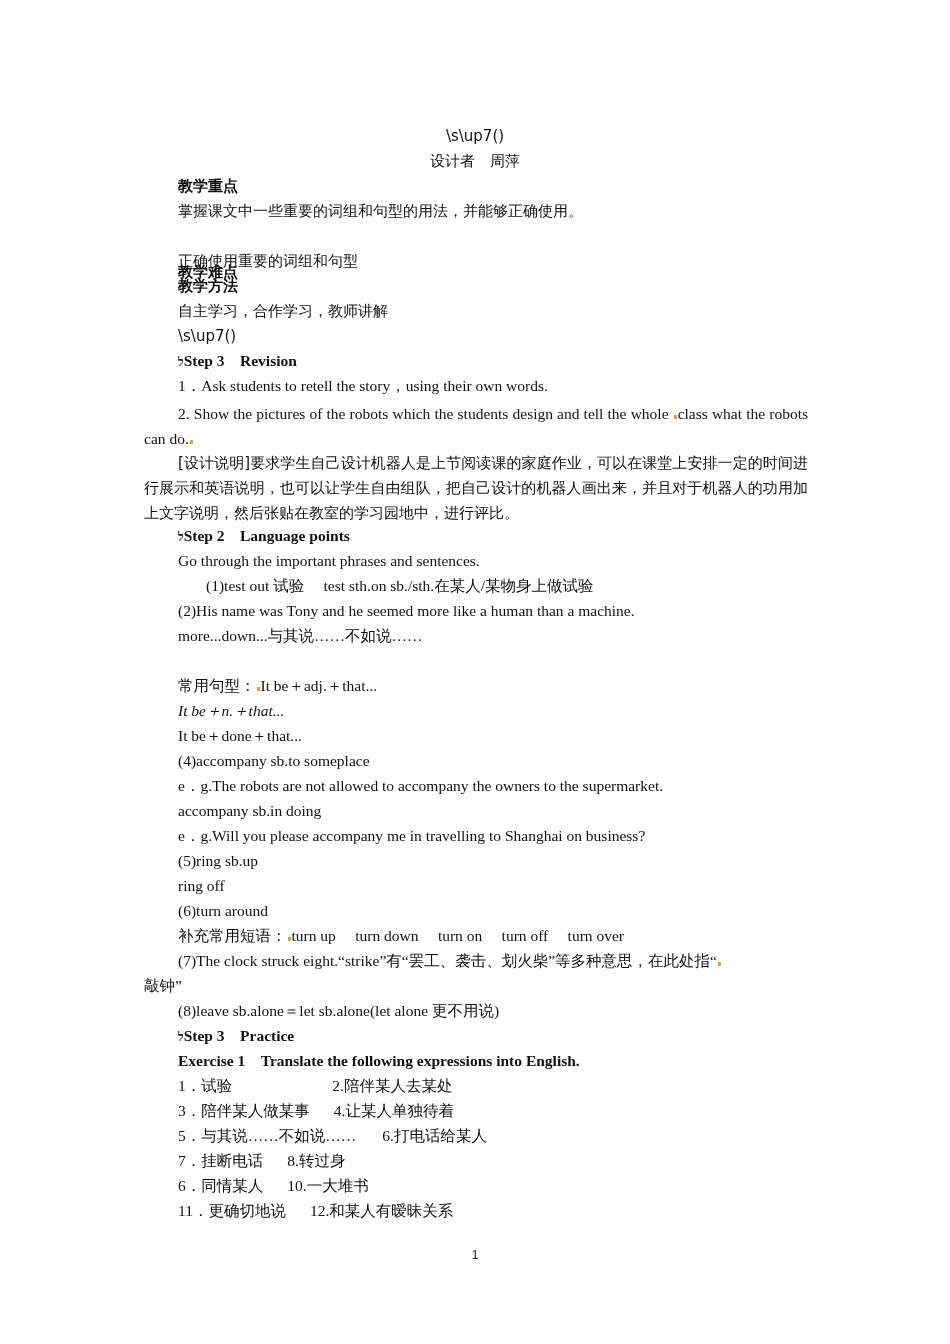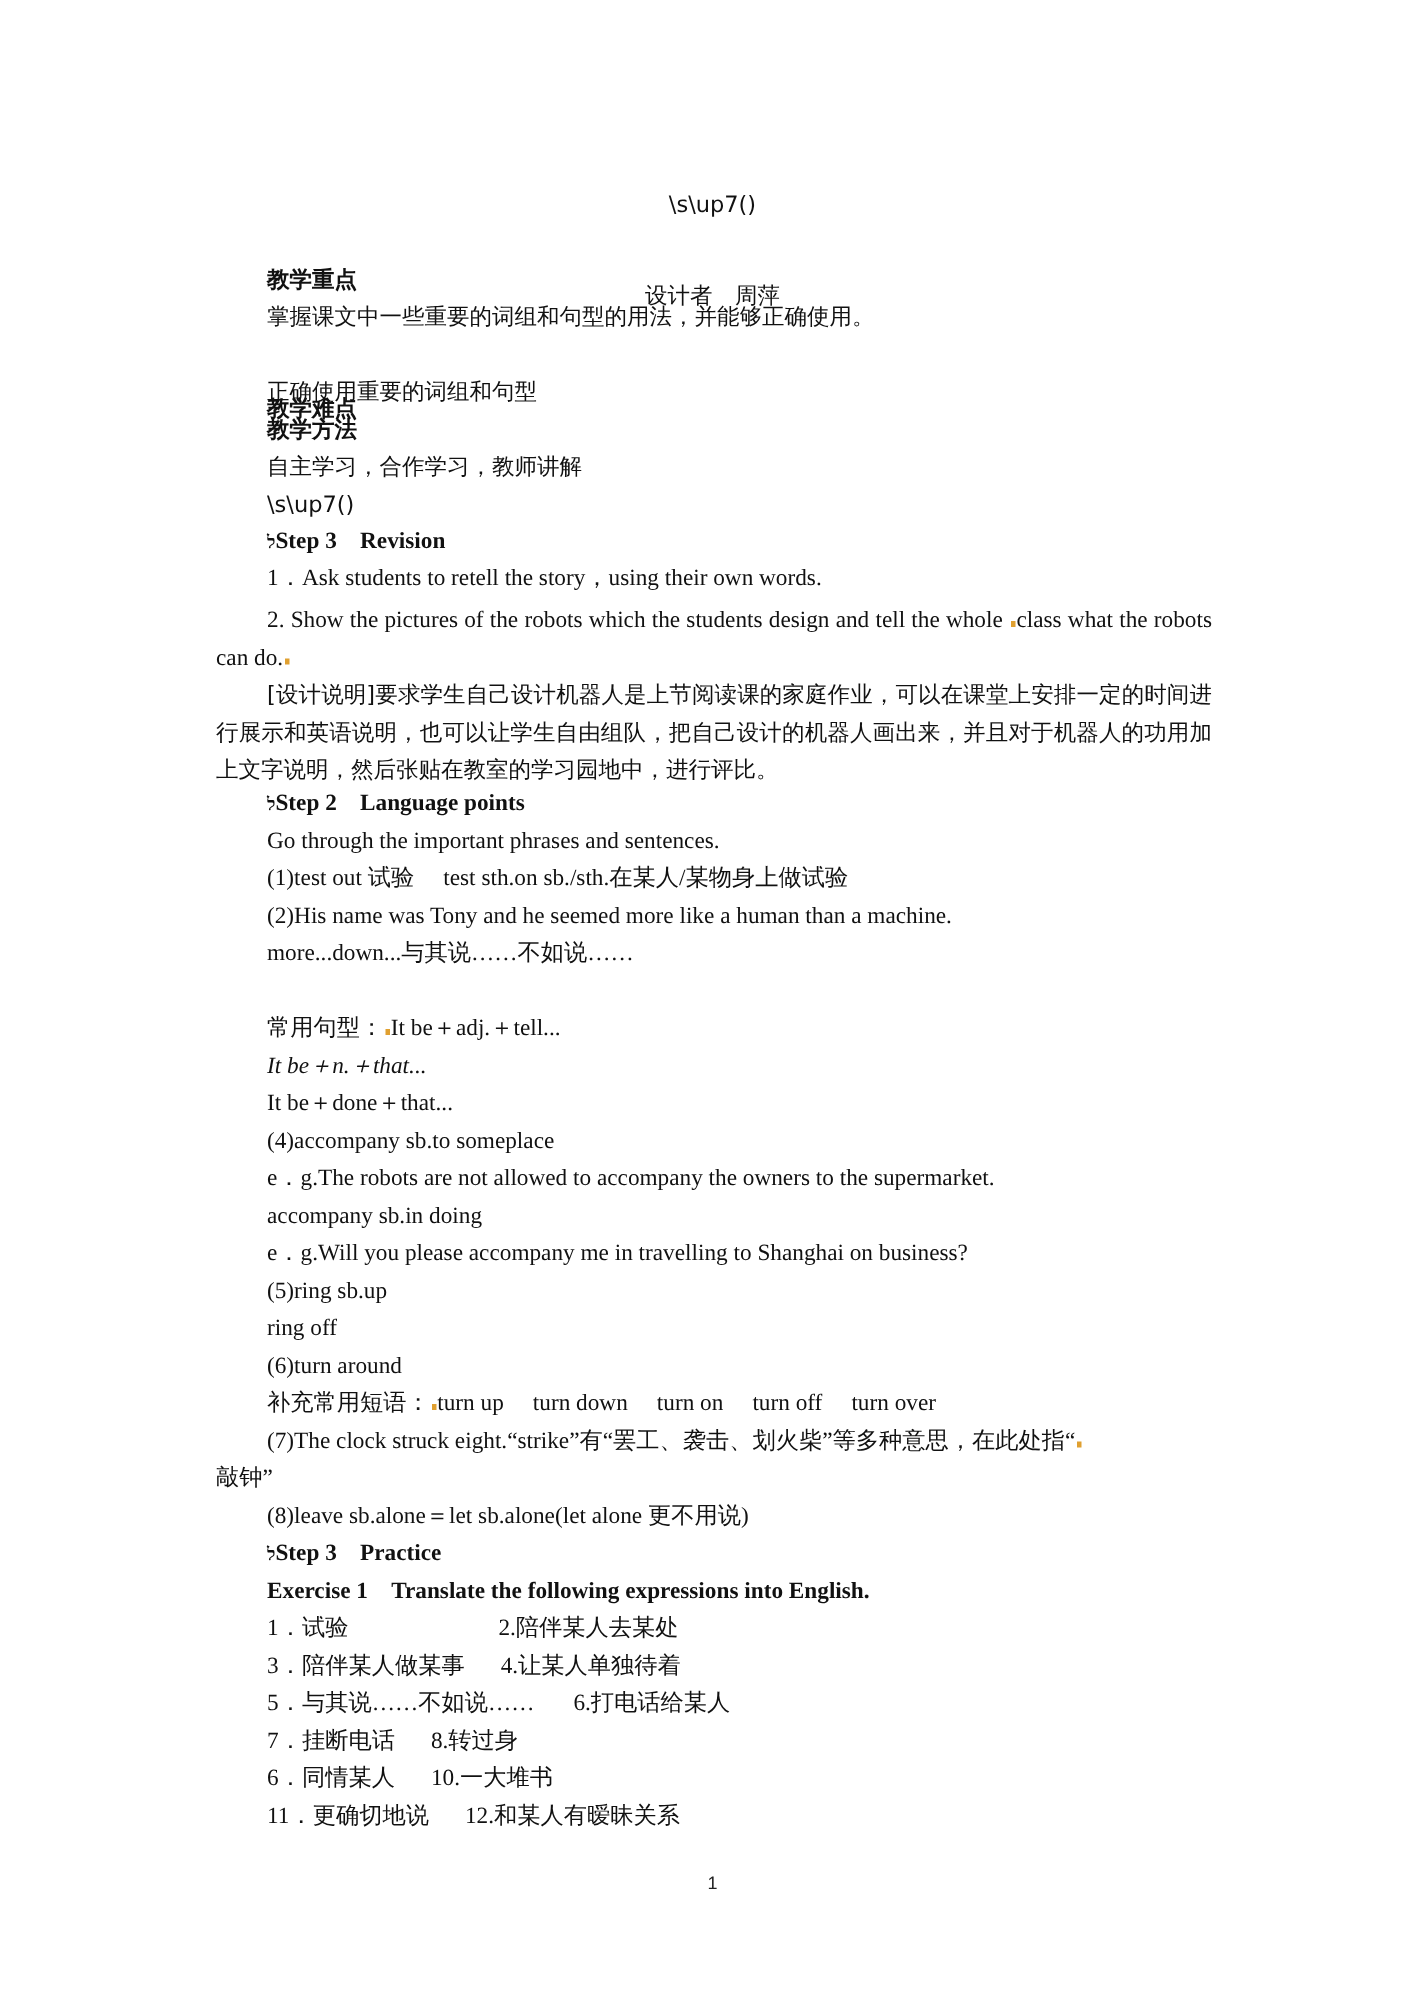--- a/index.html
+++ b/index.html
@@ -17,21 +17,21 @@
   .pagenum { position:absolute; left:0; width:950px; top:1248px; text-align:center;
              font-family:"Liberation Sans", sans-serif; font-size:12px; color:#222; }
   .gap { display:inline-block; }
 </style>
 </head>
 <body>
 
 <div class="page">
 
   <div class="line center sans" style="top:126px;">\s\up7()</div>
-  <div class="line center sans" style="top:151px;margin-top:36px;">设计者　周萍</div>
+  <div class="line center sans" style="top:151px;">设计者　周萍</div>
 
   <div class="line sans bold" style="top:176px;">教学重点</div>
   <div class="line sans" style="top:201px;">掌握课文中一些重要的词组和句型的用法，并能够正确使用。</div>
   <div class="line sans bold" style="top:226px;margin-top:36px;">教学难点</div>
   <div class="line sans" style="top:251px;">正确使用重要的词组和句型</div>
   <div class="line sans bold" style="top:276px;">教学方法</div>
   <div class="line sans" style="top:301px;">自主学习，合作学习，教师讲解</div>
   <div class="line sans" style="top:326px;">\s\up7()</div>
 
   <div class="line bold" style="top:351px;">
@@ -40,25 +40,25 @@
   <div class="line" style="top:376px;">1．Ask students to retell the story，using their own words.</div>
   <div class="line full indent" style="top:401px; line-height:25px;">
     <span>2. Show the pictures of the robots which the students design and tell the whole </span><span class="marker"></span><span>class what the robots can do.</span><span class="marker"></span>
   </div>
   <div class="line full indent sans" style="top:451px; line-height:25px; font-size:15px;">[设计说明]要求学生自己设计机器人是上节阅读课的家庭作业，可以在课堂上安排一定的时间进行展示和英语说明，也可以让学生自由组队，把自己设计的机器人画出来，并且对于机器人的功用加上文字说明，然后张贴在教室的学习园地中，进行评比。</div>
 
   <div class="line bold" style="top:526px;">
     <span class="stepmark">ל</span><span>Step 2　Language points</span>
   </div>
   <div class="line" style="top:551px;">Go through the important phrases and sentences.</div>
-  <div class="line" style="top:576px;">(1)test out 试验　 test sth.on sb./sth.在某人/某物身上做试验</div>
+  <div class="line" style="top:576px;margin-left:28px;">(1)test out 试验　 test sth.on sb./sth.在某人/某物身上做试验</div>
   <div class="line" style="top:601px;">(2)His name was Tony and he seemed more like a human than a machine.</div>
   <div class="line" style="top:626px;">more...down...与其说……不如说……</div>
   <div class="line" style="top:676px;">
-    <span>常用句型：</span><span class="marker"></span><span>It be＋adj.＋tell...</span>
+    <span>常用句型：</span><span class="marker"></span><span>It be＋adj.＋that...</span>
   </div>
   <div class="line" style="top:701px;font-style:italic;">It be＋n.＋that...</div>
   <div class="line" style="top:726px;">It be＋done＋that...</div>
   <div class="line" style="top:751px;">(4)accompany sb.to someplace</div>
   <div class="line" style="top:776px;">e．g.The robots are not allowed to accompany the owners to the supermarket.</div>
   <div class="line" style="top:801px;">accompany sb.in doing</div>
   <div class="line" style="top:826px;">e．g.Will you please accompany me in travelling to Shanghai on business?</div>
   <div class="line" style="top:851px;">(5)ring sb.up</div>
   <div class="line" style="top:876px;">ring off</div>
   <div class="line" style="top:901px;">(6)turn around</div>

